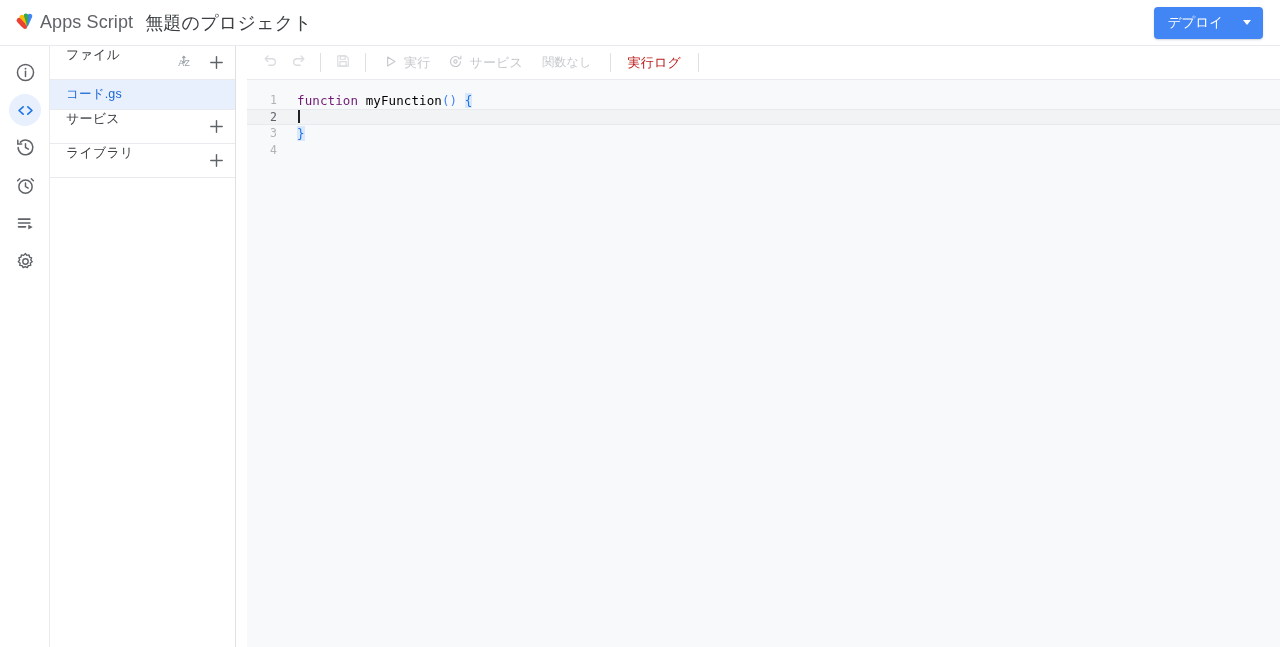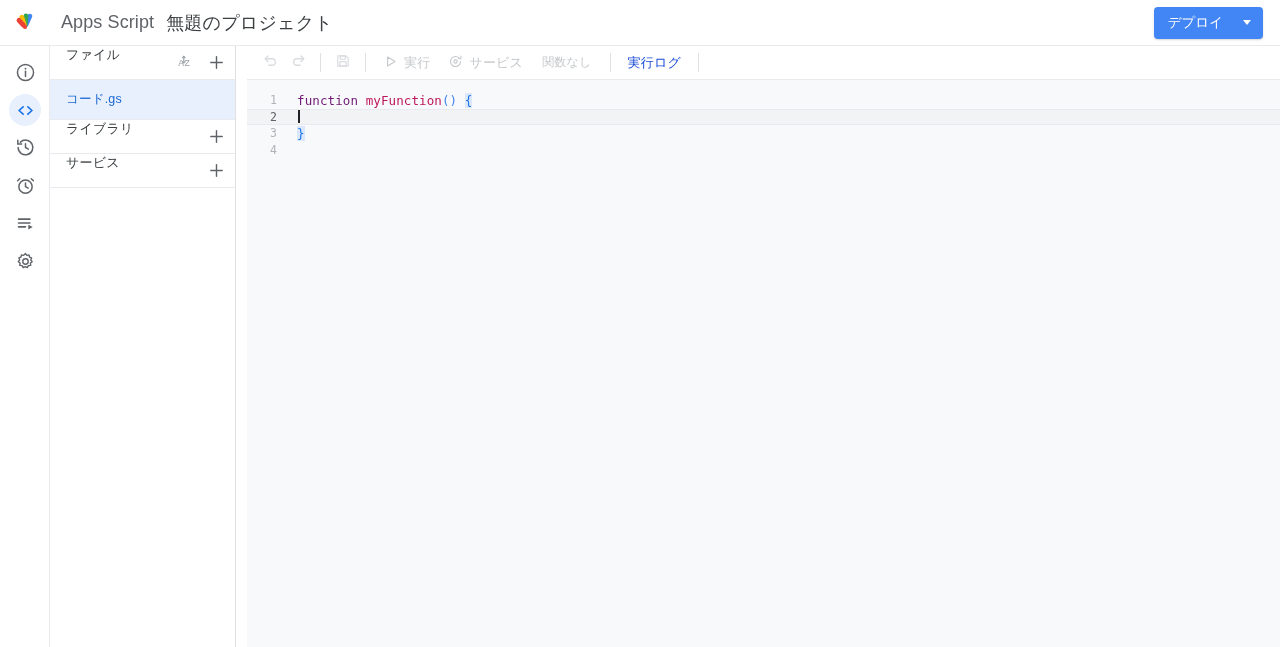--- a/index.html
+++ b/index.html
@@ -16,21 +16,21 @@
   
   .header {
     position: absolute; top: 0; left: 0;
     width: 1280px; height: 46px;
     background: #ffffff;
     border-bottom: 1px solid #e8eaed;
     display: flex; align-items: center;
   }
   .brand {
     display: flex; align-items: center;
-    margin-left: 12px; gap: 23px;
+    margin-left: 12px; gap: 2px;
   }
   .logo { width: 26px; height: 26px; display: block; }
   .brand-name {
     font-size: 18px; color: #5f6368;
     letter-spacing: .1px; white-space: nowrap;
   }
   .project-title {
     margin-left: 6px;
     font-size: 18px; color: #3c4043;
     letter-spacing: .2px; white-space: nowrap;
@@ -94,21 +94,21 @@
   }
   .fp-section { height: 34px; }
   .fp-label { flex: 1; letter-spacing: .2px; }
   .fp-actions { display: flex; align-items: center; gap: 8px; }
   .icon-btn {
     width: 22px; height: 22px;
     display: flex; align-items: center; justify-content: center;
     cursor: pointer; border-radius: 50%;
   }
   .fp-file {
-    height: 40px;
+    height: 30px;
     display: flex; align-items: center;
     padding-left: 16px;
     font-size: 12.5px;
     background: #e8f0fe; color: #1967d2;
     border-bottom: 1px solid #e8eaed;
     cursor: pointer; letter-spacing: .2px;
   }
 
   
   .editor {
@@ -133,21 +133,21 @@
     background: #e0e0e0;
     margin: 0 8px;
   }
   .tb-text {
     display: flex; align-items: center; gap: 6px;
     font-size: 13px; color: #c6c9cc;
     padding: 0 9px; height: 26px;
     cursor: default; white-space: nowrap;
     letter-spacing: .2px;
   }
-  .tb-text.enabled { color: #1d4ed8; cursor: pointer; }
+  .tb-text.enabled { color: #b91c1c; cursor: pointer; }
   .tb-plain {
     font-size: 12px; color: #c6c9cc;
     padding: 0 10px; white-space: nowrap;
     letter-spacing: .2px;
   }
 
   
   .code-surface {
     position: relative;
     height: 567px;
@@ -171,21 +171,21 @@
     width: 38px; min-width: 38px;
     text-align: right;
     padding-right: 8px;
     color: #b0b4b8; font-size: 11.5px;
     user-select: none;
     font-family: "DejaVu Sans Mono", "Liberation Mono", monospace;
   }
   .code-line.active .ln { color: #5f6368; }
   .ctext { padding-left: 12px; white-space: pre; letter-spacing: .1px; }
   .kw  { color: #701a75; }
-  .fn  { color: #be185d; }
+  .fn  { color: #000000; }
   .pn  { color: #4285f4; }
   .brc { color: #1a73e8; background: #dbe7fb; }
   .caret {
     display: inline-block;
     width: 1.5px; height: 13px;
     background: #202124;
     vertical-align: -2px;
     margin-left: 1px;
   }
 </style>
@@ -311,43 +311,43 @@
           <line x1="12" y1="4.8" x2="12" y2="19.2"></line>
           <line x1="4.8" y1="12" x2="19.2" y2="12"></line>
         </svg>
       </span>
     </span>
   </div>
 
   <div class="fp-file">コード.gs</div>
 
   <div class="fp-row fp-section">
+    <span class="fp-label">サービス</span>
+    <span class="fp-actions">
+      <span class="icon-btn">
+        <svg width="19" height="19" viewBox="0 0 24 24" stroke="#5f6368" stroke-width="1.8" stroke-linecap="round">
+          <line x1="12" y1="4.8" x2="12" y2="19.2"></line>
+          <line x1="4.8" y1="12" x2="19.2" y2="12"></line>
+        </svg>
+      </span>
+    </span>
+  </div>
+
+  <div class="fp-row fp-section">
     <span class="fp-label">ライブラリ</span>
     <span class="fp-actions">
       <span class="icon-btn">
         <svg width="19" height="19" viewBox="0 0 24 24" stroke="#5f6368" stroke-width="1.8" stroke-linecap="round">
           <line x1="12" y1="4.8" x2="12" y2="19.2"></line>
           <line x1="4.8" y1="12" x2="19.2" y2="12"></line>
         </svg>
       </span>
     </span>
   </div>
 
-  <div class="fp-row fp-section">
-    <span class="fp-label">サービス</span>
-    <span class="fp-actions">
-      <span class="icon-btn">
-        <svg width="19" height="19" viewBox="0 0 24 24" stroke="#5f6368" stroke-width="1.8" stroke-linecap="round">
-          <line x1="12" y1="4.8" x2="12" y2="19.2"></line>
-          <line x1="4.8" y1="12" x2="19.2" y2="12"></line>
-        </svg>
-      </span>
-    </span>
-  </div>
-
 </div>
 
 <div class="editor">
 
   <div class="toolbar">
 
     <div class="tb-btn">
       <span>
         <svg width="17" height="17" viewBox="0 0 24 24" fill="none" stroke="#dadce0" stroke-width="1.9" stroke-linecap="round" stroke-linejoin="round">
           <path d="M5 9.5h9.2a4.6 4.6 0 0 1 0 9.2H9.6"></path>

